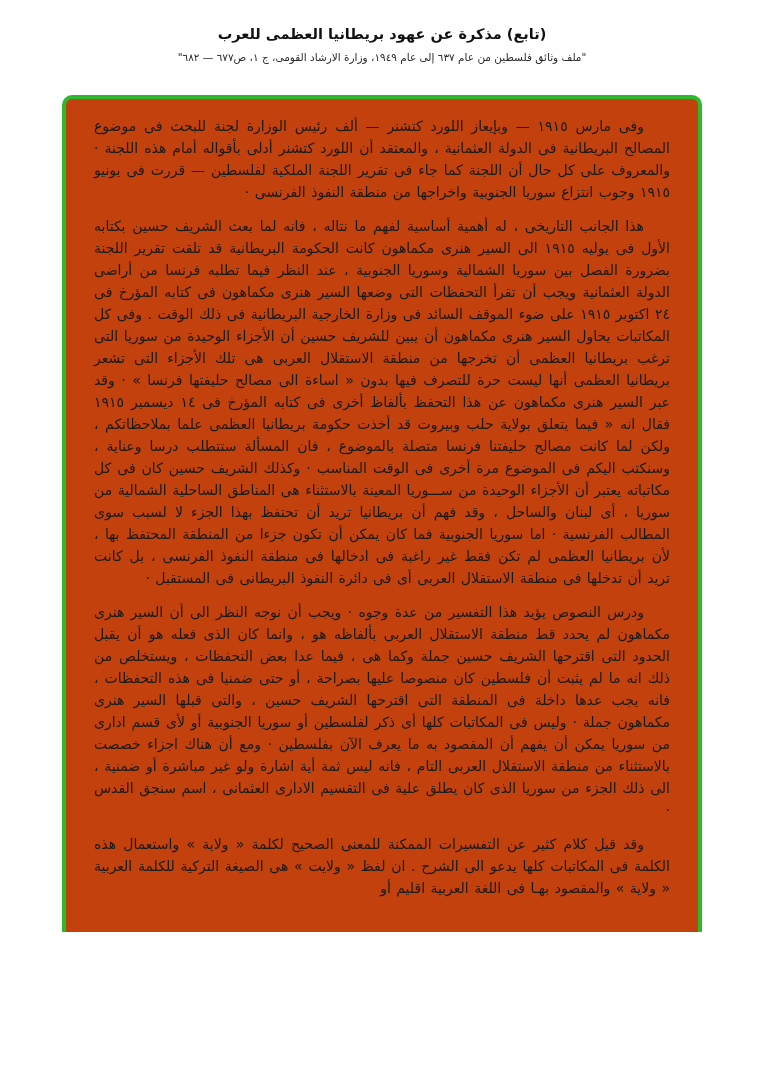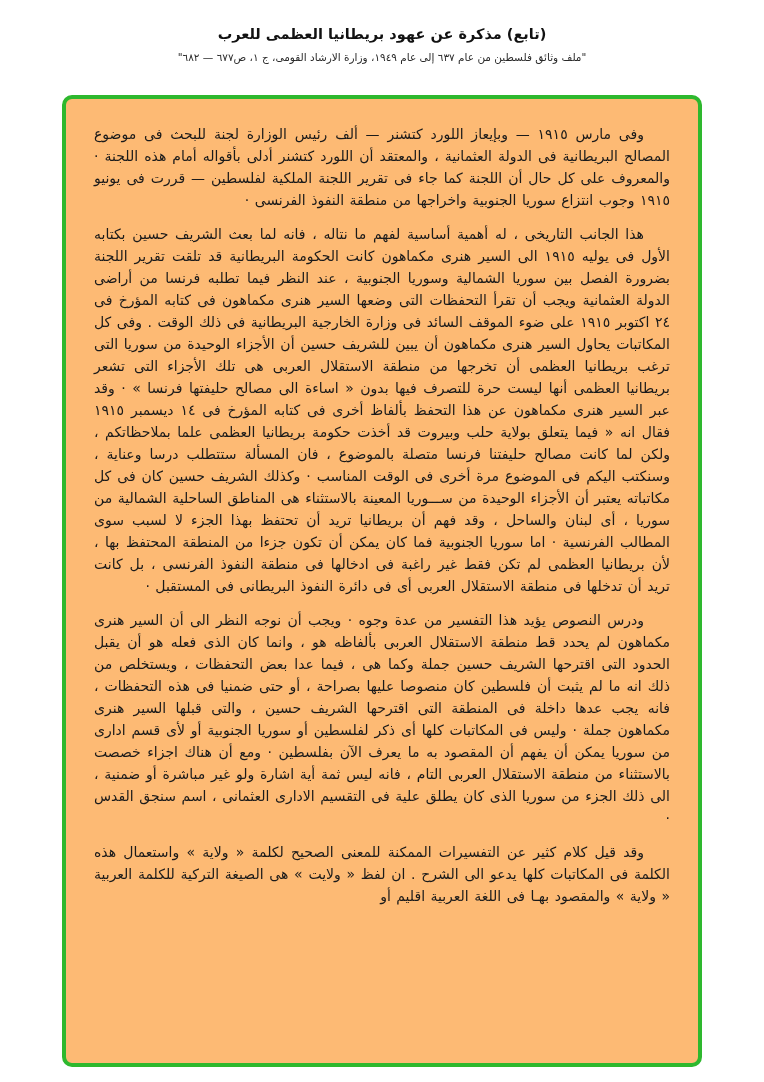--- a/index.html
+++ b/index.html
@@ -7,21 +7,21 @@
     width: 764px;
     height: 1082px;
     background: #ffffff;
     font-family: "DejaVu Sans", sans-serif;
     color: #1c1c1c;
     direction: rtl;
   }
   .page {
     position: relative;
     width: 764px;
-    height: 1082px;
+    height: 932px;
     overflow: hidden;
   }
   .header {
     text-align: center;
     padding-top: 26px;
   }
   .doc-title {
     font-size: 14.5px;
     font-weight: bold;
     color: #111;
@@ -31,23 +31,23 @@
     margin-top: 9px;
     font-size: 10.5px;
     color: #2a2a2a;
   }
   .green-frame {
     margin: 32px auto 0;
     width: 640px;
     height: 972px;
     border: 4px solid #2eb82e;
     border-radius: 10px;
-    padding: 24px 28px 18px 28px;
+    padding: 16px 28px 18px 28px;
     overflow: hidden;
-    background: #fdba74;
+    background: #c2410c;
   }
   .body-text p {
     font-size: 14px;
     line-height: 22px;
     text-align: justify;
     text-indent: 26px;
     margin-bottom: 12px;
     color: #1a1a1a;
     word-spacing: 1px;
   }

